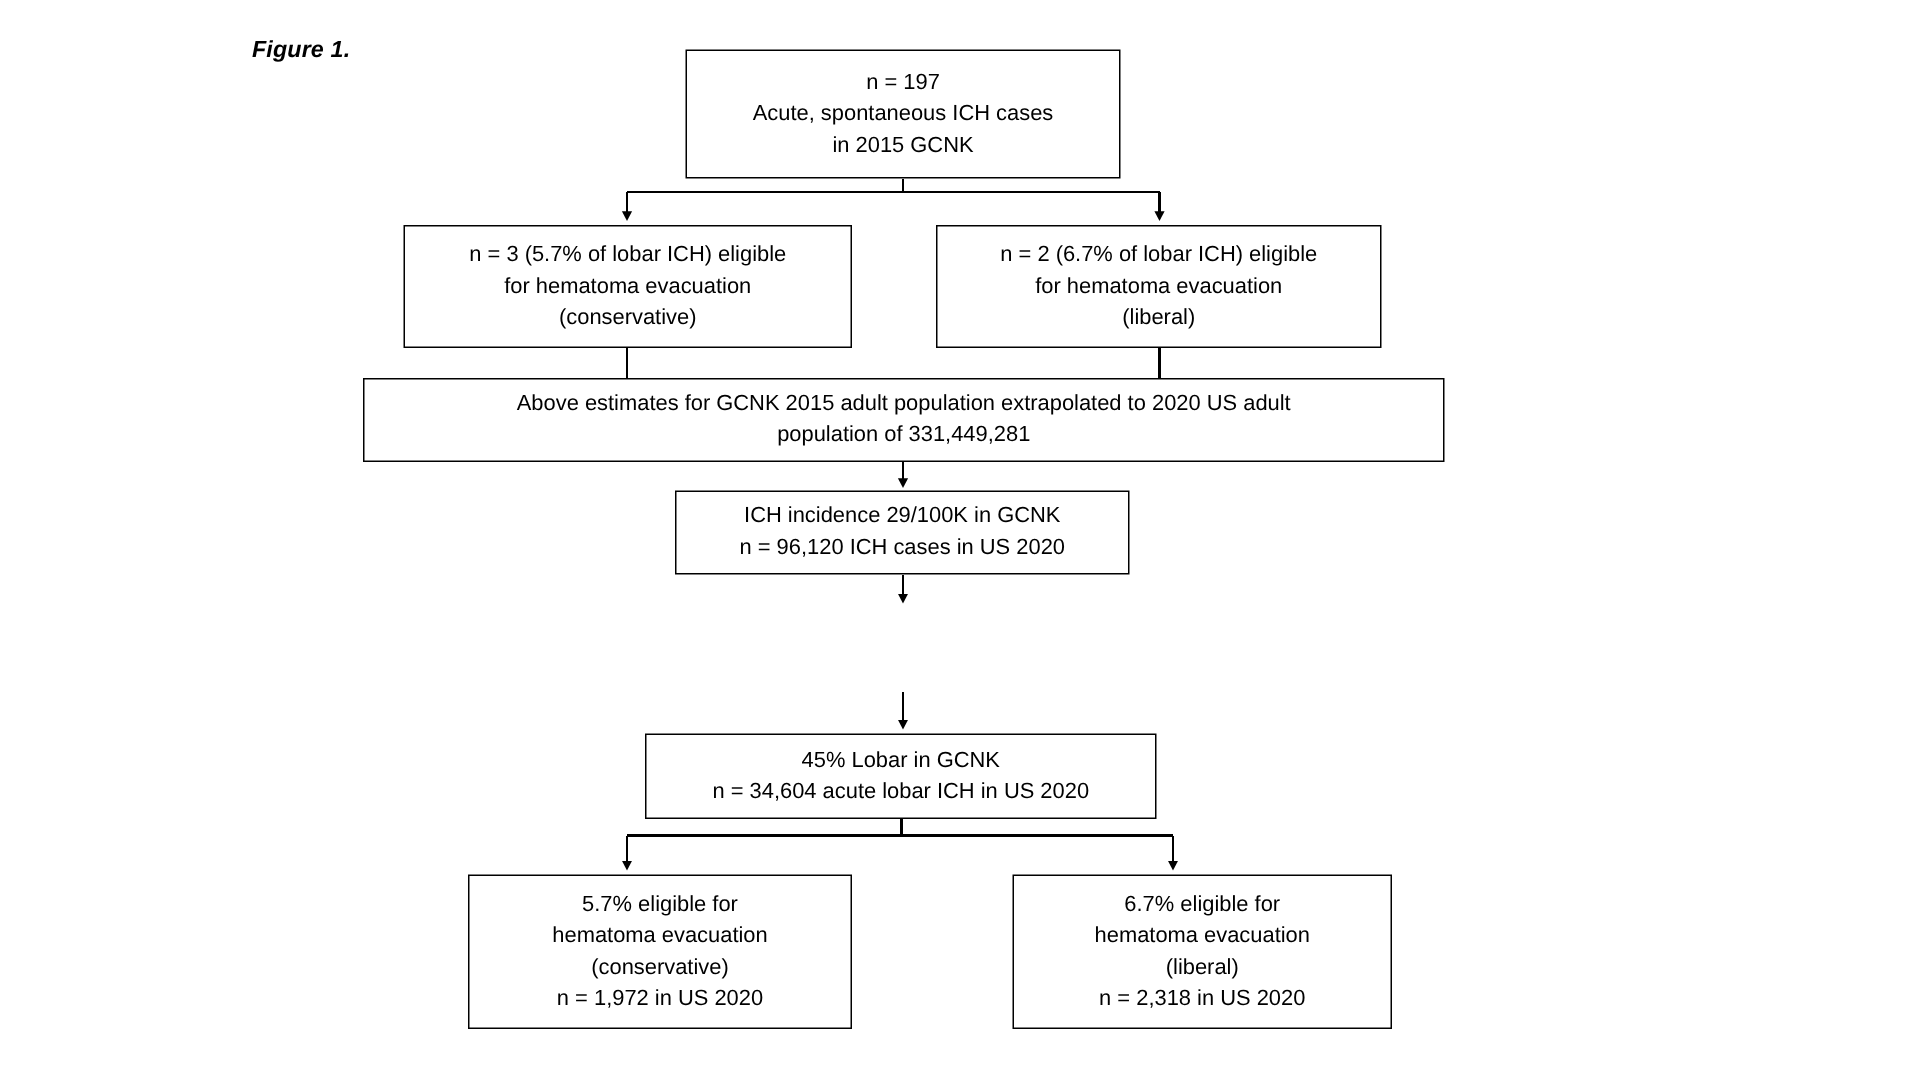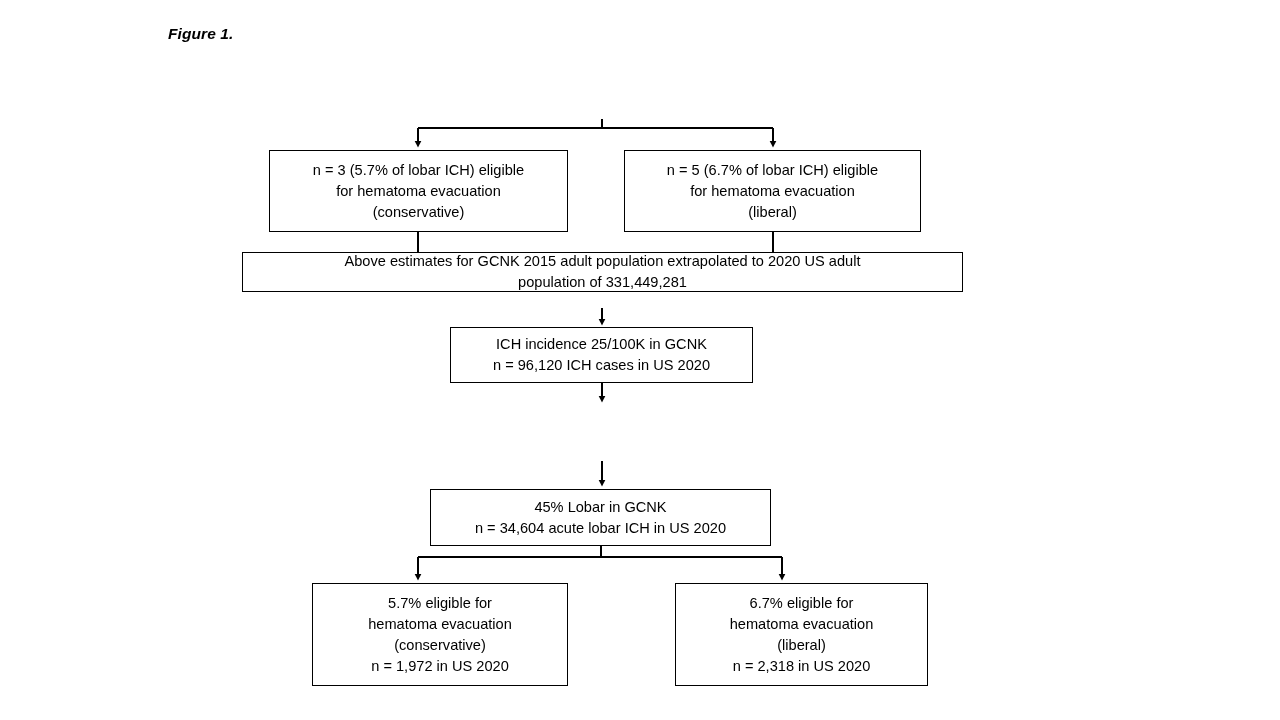--- a/index.html
+++ b/index.html
@@ -53,21 +53,21 @@
     line-height: 1.44;
     padding: 2px 6px;
     white-space: pre-line;
   }
   
   #node-root      { left: 457px; top: 33px;  width: 290px; height: 86px; }
   
   #node-cons-gcnk { left: 269px; top: 150px; width: 299px; height: 82px; }
   #node-lib-gcnk  { left: 624px; top: 150px; width: 297px; height: 82px; }
   
-  #node-extrap    { left: 242px; top: 252px; width: 721px; height: 40px; }
+  #node-extrap    { left: 242px; top: 252px; width: 721px; height: 56px; }
   
   #node-incidence { left: 450px; top: 327px; width: 303px; height: 56px; }
   #node-lkw       { left: 454px; top: 405px; width: 296px; height: 56px; }
   #node-lobar     { left: 430px; top: 489px; width: 341px; height: 57px; }
   
   #node-cons-us   { left: 312px; top: 583px; width: 256px; height: 103px; }
   #node-lib-us    { left: 675px; top: 583px; width: 253px; height: 103px; }
 </style>
 </head>
 <body>
@@ -97,33 +97,36 @@
       <path d="M602,383 L602,399" marker-end="url(#arrowhead)"></path>
       <path d="M602,461 L602,483" marker-end="url(#arrowhead)"></path>
 
       <path d="M601,546 L601,557"></path>
       <path d="M418,557 L782,557"></path>
       <path d="M418,557 L418,577" marker-end="url(#arrowhead)"></path>
       <path d="M782,557 L782,577" marker-end="url(#arrowhead)"></path>
     </g>
   </svg>
 
+  <div class="node" id="node-root">n = 197
+Acute, spontaneous ICH cases
+in 2015 GCNK</div>
 
   <div class="node" id="node-cons-gcnk">n = 3 (5.7% of lobar ICH) eligible
 for hematoma evacuation
 (conservative)</div>
 
-  <div class="node" id="node-lib-gcnk">n = 5 (6.7% of lobar ICH) eligible
+  <div class="node" id="node-lib-gcnk">n = 2 (6.7% of lobar ICH) eligible
 for hematoma evacuation
 (liberal)</div>
 
   <div class="node" id="node-extrap">Above estimates for GCNK 2015 adult population extrapolated to 2020 US adult
 population of 331,449,281</div>
 
-  <div class="node" id="node-incidence">ICH incidence 25/100K in GCNK
+  <div class="node" id="node-incidence">ICH incidence 29/100K in GCNK
 n = 96,120 ICH cases in US 2020</div>
 
 
   <div class="node" id="node-lobar">45% Lobar in GCNK
 n = 34,604 acute lobar ICH in US 2020</div>
 
   <div class="node" id="node-cons-us">5.7% eligible for
 hematoma evacuation
 (conservative)
 n = 1,972 in US 2020</div>

